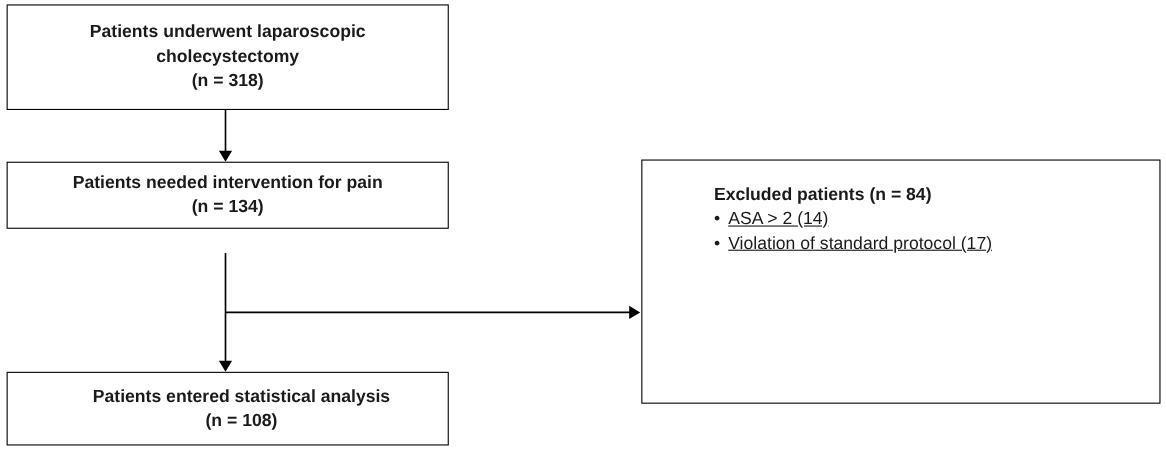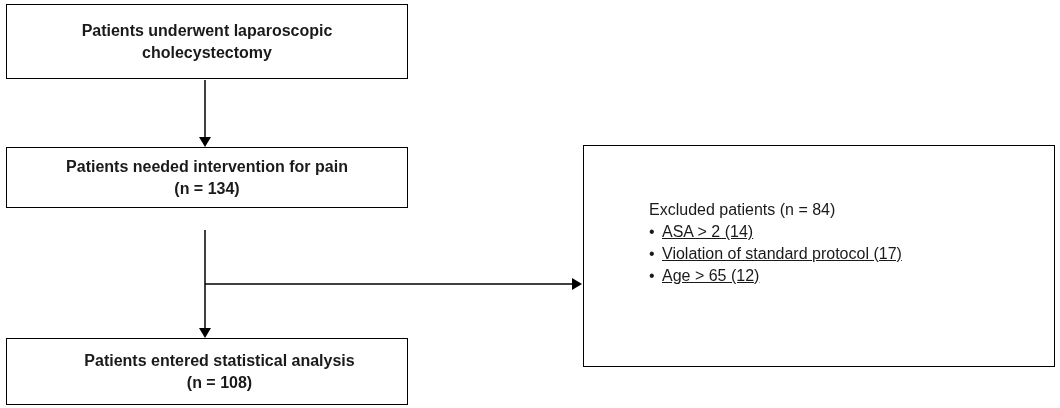--- a/index.html
+++ b/index.html
@@ -28,33 +28,33 @@
     left: 6px;
     width: 402px;
     display: flex;
     flex-direction: column;
     justify-content: center;
     text-align: center;
     font-weight: bold;
     font-size: 16px;
     line-height: 22px;
   }
-  .box1 { top: 4px;   height: 75px; }
+  .box1 { top: 4px;   height: 96px; }
   .box2 { top: 147px; height: 61px; }
   .box3 { top: 338px; height: 67px; padding-left: 25px; }
   .excluded-box {
     left: 583px;
     top: 145px;
     width: 472px;
     height: 222px;
     font-size: 16px;
     line-height: 22px;
     padding: 21px 10px 0 65px;
   }
-  .excluded-title { font-weight: normal; margin-top: 32px; }
+  .excluded-title { font-weight: bold; }
   .excluded-list {
     list-style: none;
     margin: 0;
     padding: 0;
   }
   .excluded-item { white-space: nowrap; text-decoration: underline; }
   .bullet {
     display: inline-block;
     width: 13px;
   }
@@ -72,20 +72,21 @@
     <line x1="205" y1="230" x2="205" y2="330" stroke="#000000" stroke-width="1.5"></line>
     <polygon points="199,328 211,328 205,338" fill="#000000"></polygon>
 
     <line x1="205" y1="284" x2="574" y2="284" stroke="#000000" stroke-width="1.5"></line>
     <polygon points="572,278 572,290 582,284" fill="#000000"></polygon>
   </svg>
 
   <div class="box left-box box1">
     <div>Patients underwent laparoscopic</div>
     <div>cholecystectomy</div>
+    <div>(n = 318)</div>
   </div>
 
   <div class="box left-box box2">
     <div>Patients needed intervention for pain</div>
     <div>(n = 134)</div>
   </div>
 
   <div class="box left-box box3">
     <div>Patients entered statistical analysis</div>
     <div>(n = 108)</div>
@@ -100,19 +101,16 @@
         </li>
 
         <li class="excluded-item">
           <span class="bullet">•</span><span>Violation of standard protocol (17)</span>
         </li>
 
 
 
 
 
-        <li class="excluded-item">
-          <span class="bullet">•</span><span>Age &gt; 65 (12)</span>
-        </li>
       </ul>
   </div>
 
 </div>
 
 </body></html>

